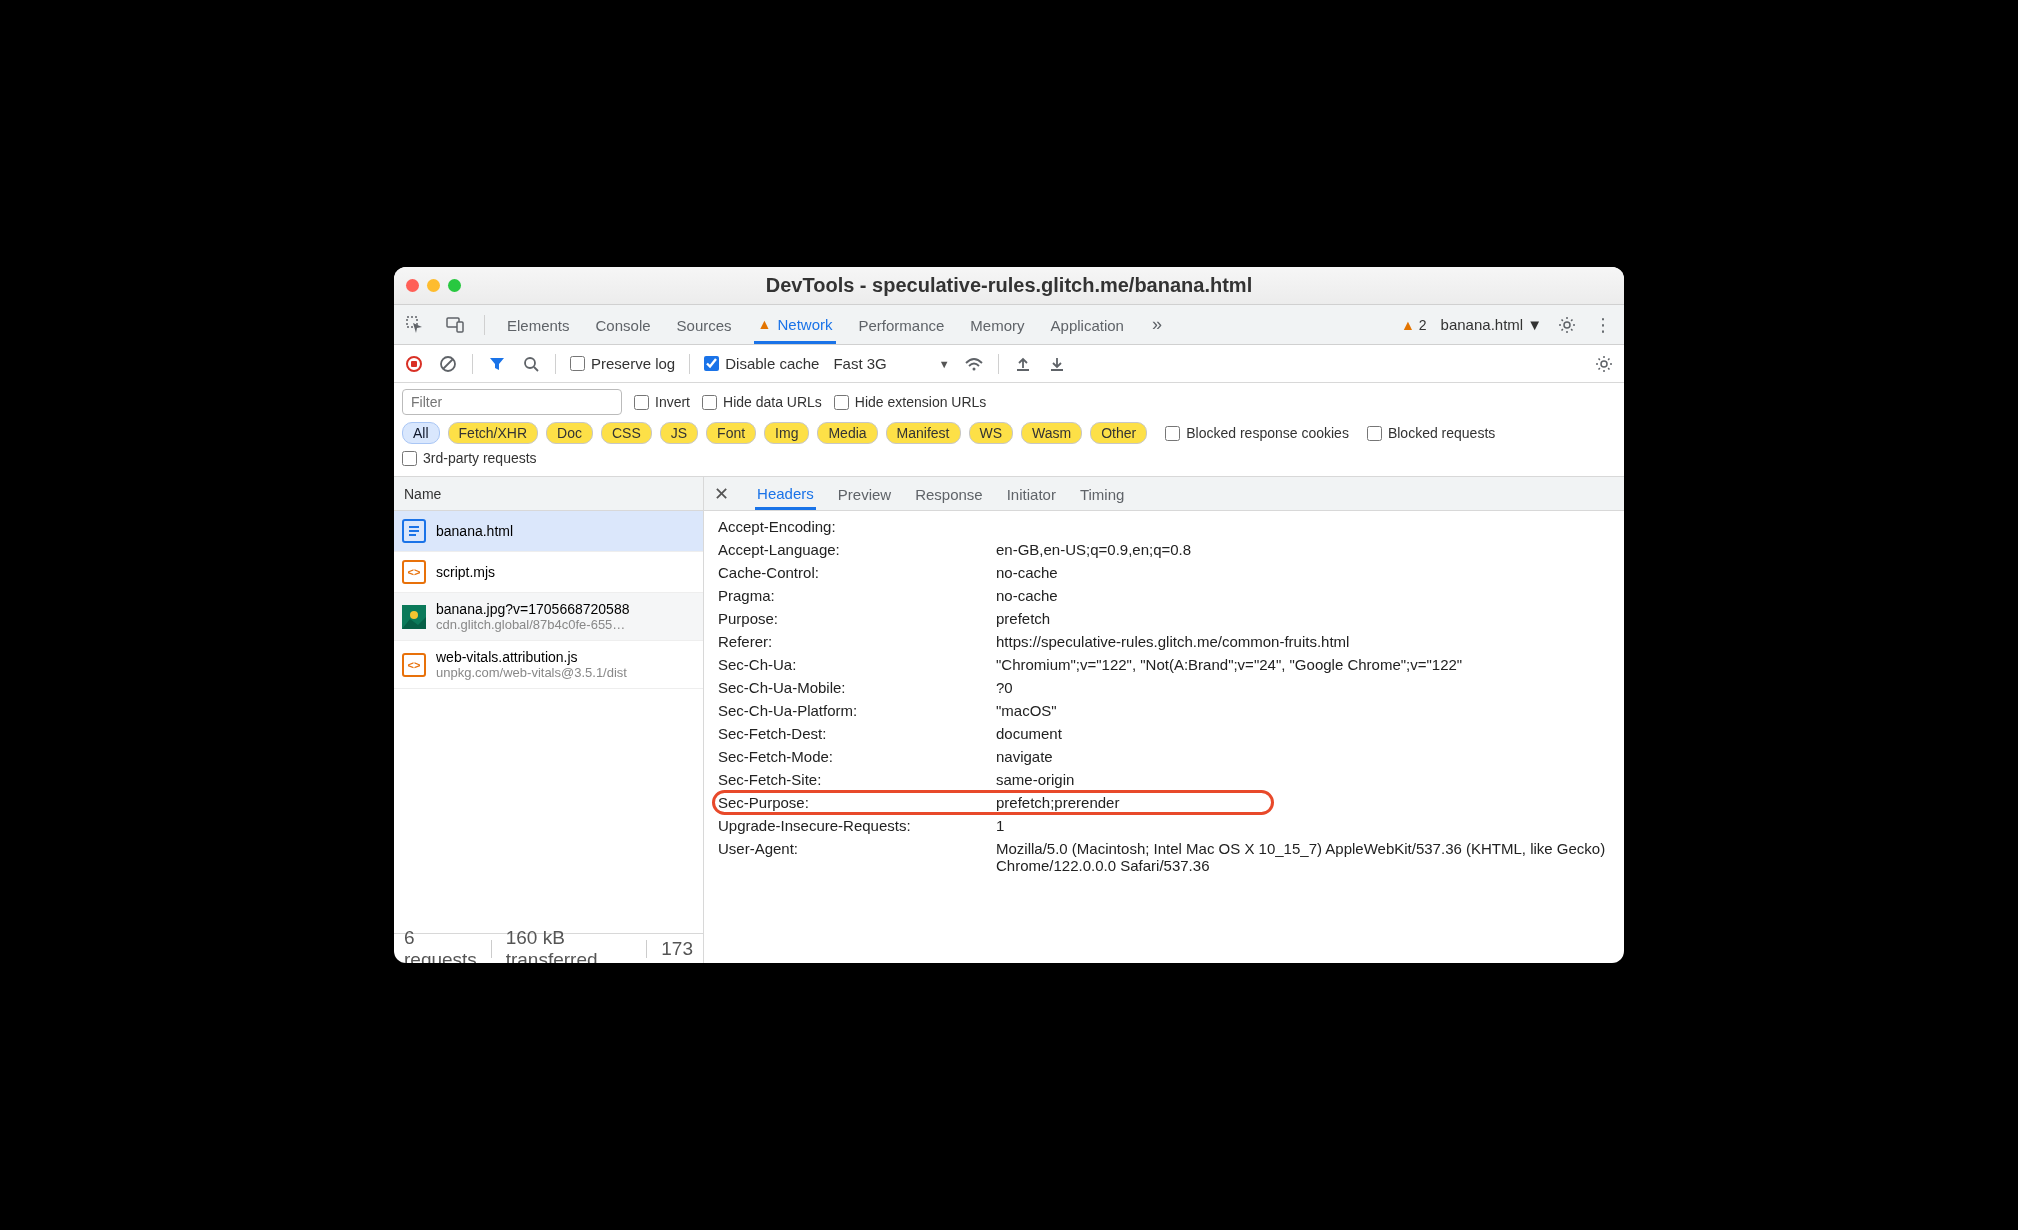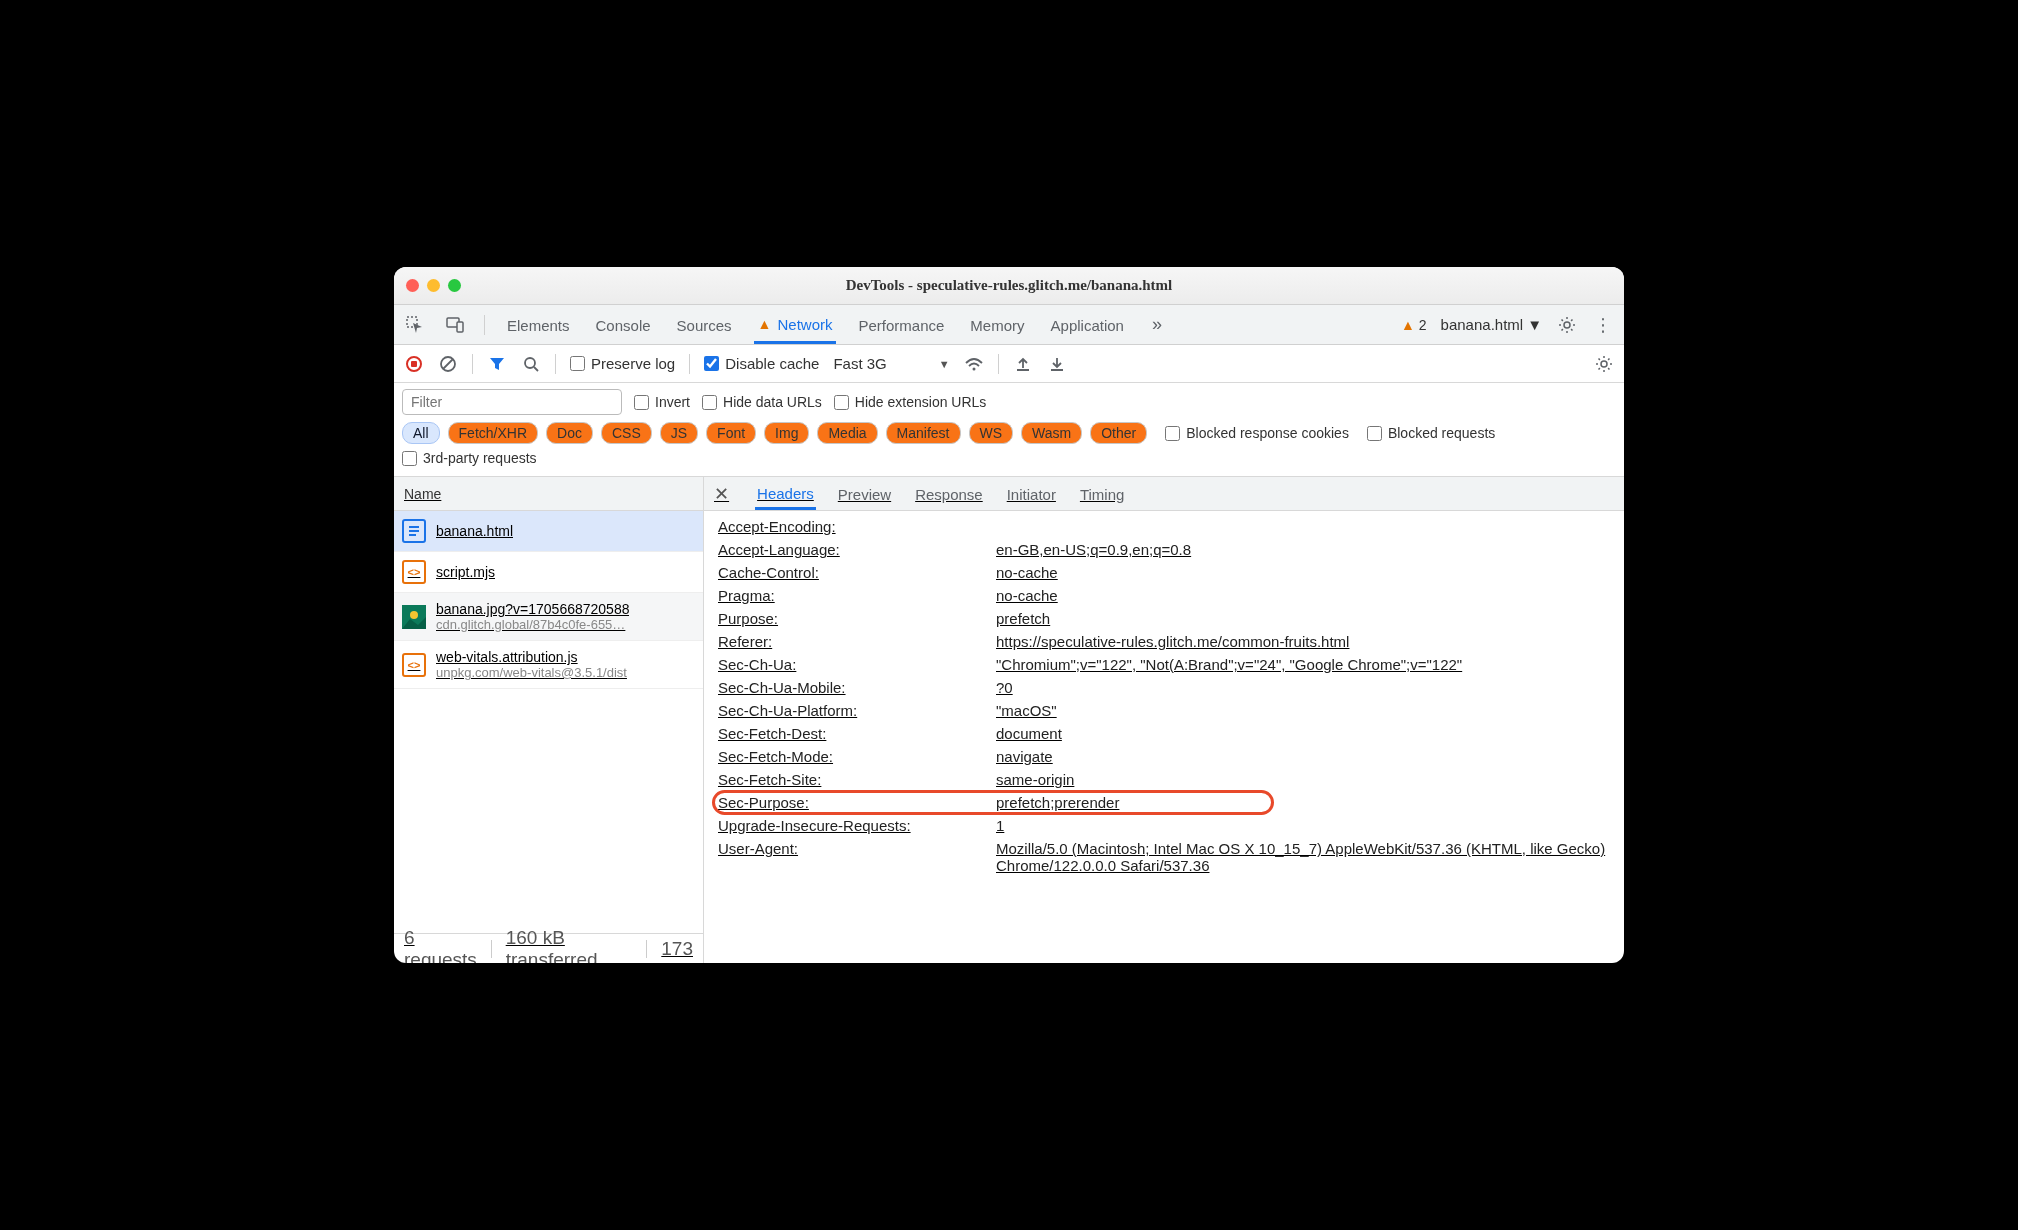--- a/index.html
+++ b/index.html
@@ -2,21 +2,21 @@
 <html><head>
 <meta charset="utf-8">
 <style>
   * { box-sizing: border-box; margin: 0; padding: 0; font-family: -apple-system, BlinkMacSystemFont, "Segoe UI", Arial, sans-serif; }
   body { background: #000; width: 2018px; height: 1230px; display: flex; align-items: center; justify-content: center; }
   .window { width: 1230px; height: 696px; background: #fff; border-radius: 12px; overflow: hidden; box-shadow: 0 20px 60px rgba(0,0,0,.5); display: flex; flex-direction: column; }
   .titlebar { height: 38px; background: linear-gradient(#f6f6f6,#ececec); display: flex; align-items: center; padding: 0 12px; border-bottom: 1px solid #d0d0d0; position: relative; }
   .traffic { display: flex; gap: 8px; }
   .tl { width: 13px; height: 13px; border-radius: 50%; }
   .tl.red { background:#ff5f57; } .tl.yel { background:#febc2e; } .tl.grn { background:#28c840; }
-  .titlebar-title { position: absolute; left: 0; right: 0; text-align: center; font-size: 15px; font-weight: 600; color: #333; pointer-events: none; font-family: Liberation Serif, serif; }
+  .titlebar-title { position: absolute; left: 0; right: 0; text-align: center; font-size: 20px; font-weight: 600; color: #333; pointer-events: none; }
   .tabbar { height: 40px; background: #f1f3f4; border-bottom: 1px solid #d0d0d0; display: flex; align-items: center; padding: 0 10px; gap: 18px; font-size: 15px; color: #5f6368; }
   .tabbar .ico { width: 22px; height: 22px; display: flex; align-items: center; justify-content: center; }
   .tabbar .tab { padding: 9px 4px 8px; cursor: pointer; display: flex; align-items: center; gap: 6px; }
   .tabbar .tab.active { color: #1a73e8; border-bottom: 3px solid #1a73e8; margin-bottom: -1px; }
   .tabbar .warn-tri { color: #e37400; font-size: 14px; }
   .tabbar .spacer { flex: 1; }
   .tabbar .right { display: flex; align-items: center; gap: 14px; color:#333; }
   .tabbar .right .warncount { display: flex; align-items:center; gap:4px; color:#333; font-size:14px;}
   .nettoolbar { height: 38px; border-bottom: 1px solid #d8d8d8; display: flex; align-items: center; padding: 0 10px; gap: 14px; font-size: 15px; color:#333; }
   .icbtn { width: 20px; height: 20px; display:flex; align-items:center; justify-content:center; color:#5f6368; }
@@ -24,23 +24,23 @@
   .reccircle::after{content:""; width:6px;height:6px;background:#d93025; border-radius:1px;}
   .chk { display:flex; align-items:center; gap:6px; }
   .chk input { width:15px; height:15px; }
   .chk.checked input { accent-color:#1a73e8; }
   .sep { width:1px; height:20px; background:#d0d0d0; }
   .select { display:flex; align-items:center; gap:6px; }
   .filterrow { padding: 6px 8px 4px; border-bottom:1px solid #d8d8d8; font-size:14px; color:#333; }
   .filterrow .line1 { display:flex; align-items:center; gap:12px; margin-bottom:7px;}
   .filterinput { width:220px; height:26px; border:1px solid #bbb; border-radius:4px; padding:0 8px; font-size:14px; color:#888;}
   .pillrow { display:flex; align-items:center; gap:8px; flex-wrap:wrap; margin-bottom:6px;}
-  .pill { border:1px solid #c7c7c7; border-radius:10px; padding:2px 10px; font-size:14px; background:#f97316;}
+  .pill { border:1px solid #c7c7c7; border-radius:10px; padding:2px 10px; font-size:14px; background:#fde047;}
   .pill.active { background:#d9e7fd; border-color:#a9c6f5; color:#0f172a; }
-  .content { flex:1; display:flex; min-height:0;text-decoration:underline; }
+  .content { flex:1; display:flex; min-height:0; }
   .leftcol { width:310px; border-right:1px solid #d8d8d8; display:flex; flex-direction:column; }
   .colhead { height:34px; background:#f1f3f4; border-bottom:1px solid #d8d8d8; display:flex; align-items:center; padding:0 10px; font-size:14px; color:#333;}
   .rows { flex:1; overflow:auto; }
   .nrow { display:flex; align-items:center; gap:10px; padding:8px 8px; border-bottom:1px solid #eee; font-size:14px;}
   .nrow.sel { background:#dbe7fb; }
   .nrow.alt { background:#f5f6f7;}
   .nrow .icon { width:24px; height:24px; border-radius:3px; display:flex; align-items:center; justify-content:center;}
   .nrow .icon.doc { border:2px solid #1a73e8; color:#1a73e8;}
   .nrow .icon.js { border:2px solid #e8710a; color:#e8710a; font-weight:700; font-size:11px;}
   .nrow .icon.img { background:#0b7a5a; }

